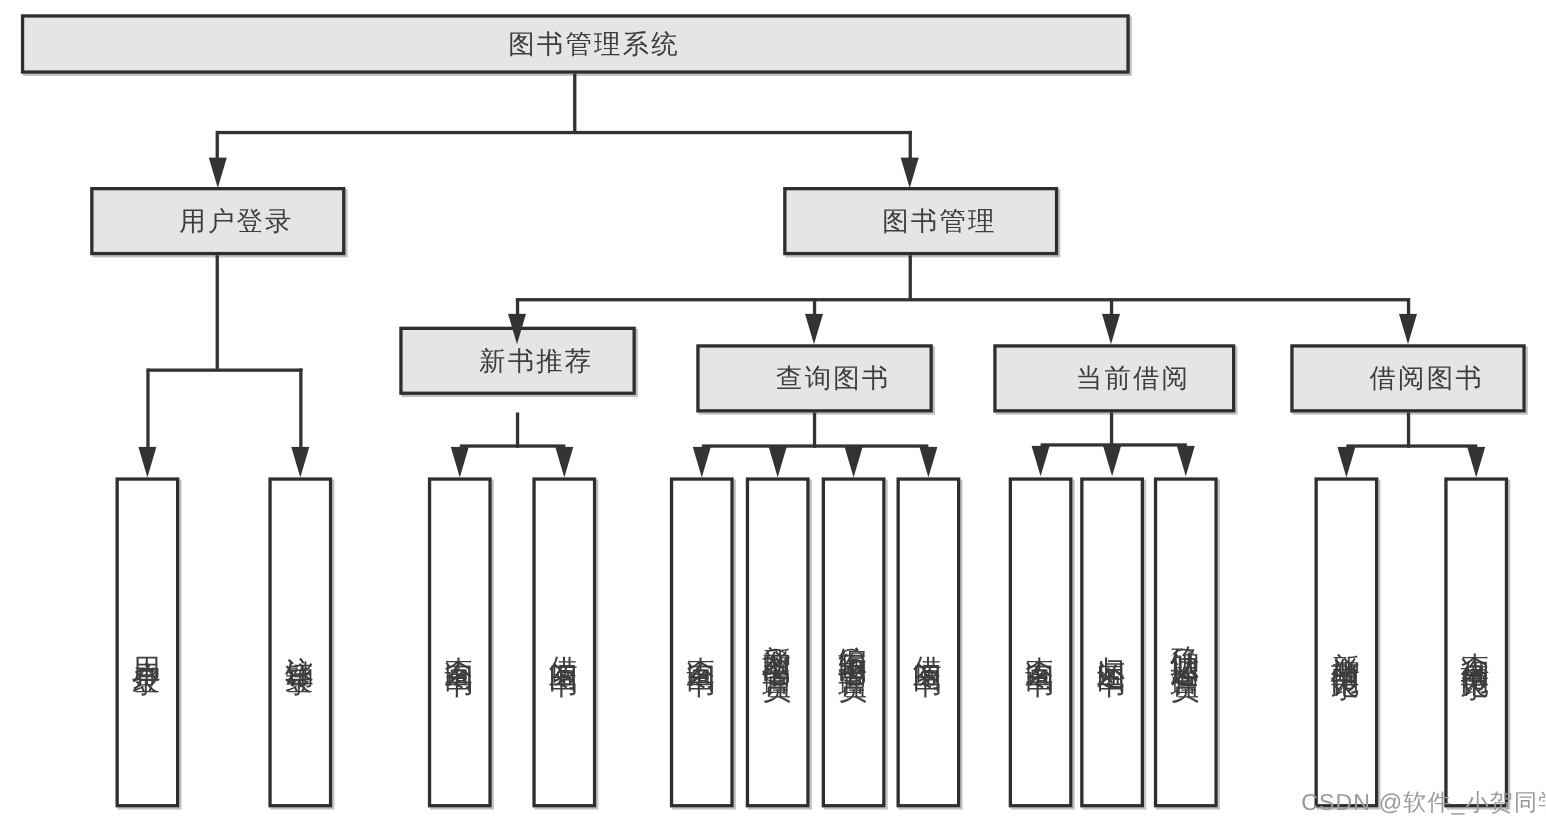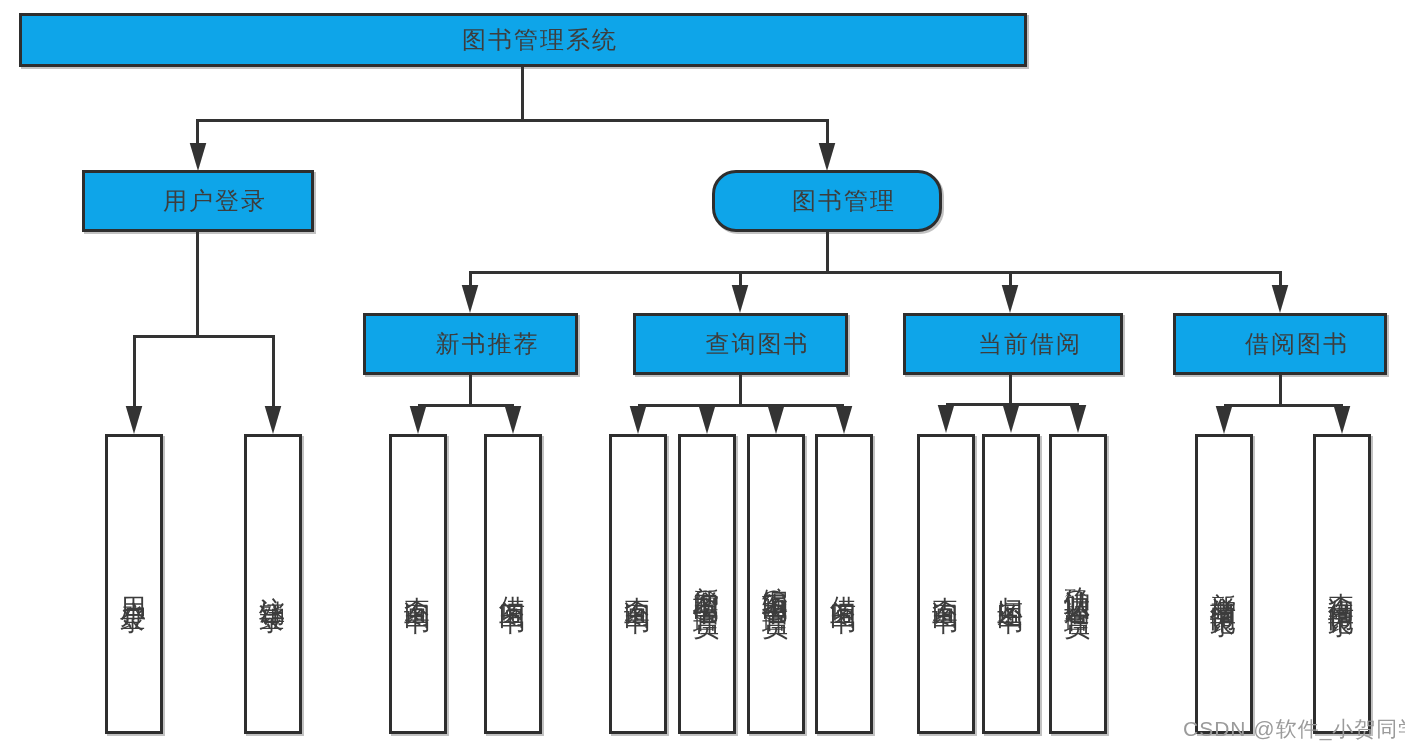--- a/index.html
+++ b/index.html
@@ -6,21 +6,21 @@
   #canvas {
     position: relative;
     width: 1405px;
     height: 747px;
     background: #ffffff;
     font-family: "Liberation Sans", "DejaVu Sans", sans-serif;
     overflow: hidden;
   }
   .box {
     position: absolute;
-    background: #0ea5e9;
+    background: #e5e5e5;
     border: 3px solid #2e2e2e;
     box-shadow: 2px 2px 0 rgba(120,120,120,0.45);
     display: flex;
     align-items: center;
     justify-content: center;
     color: #3d3d3d;
     font-size: 24px;
     letter-spacing: 2px;
     box-sizing: border-box;
     padding-left: 34px;
@@ -65,23 +65,23 @@
 </style>
 </head>
 <body>
 
 <div id="canvas">
 
   <div class="box" style="left:19px; top:13px; width:1008px; height:54px;">图书管理系统</div>
 
   <div class="box" style="left:82px; top:170px; width:232px; height:62px;">用户登录</div>
 
-  <div class="box" style="left:712px; top:170px; width:230px; height:62px;border-radius:24px;">图书管理</div>
+  <div class="box" style="left:712px; top:170px; width:250px; height:62px;">图书管理</div>
 
-  <div class="box" style="left:363px; top:313px; width:215px; height:62px;">新书推荐</div>
+  <div class="box" style="left:363px; top:297px; width:215px; height:62px;">新书推荐</div>
 
   <div class="box" style="left:633px; top:313px; width:215px; height:62px;">查询图书</div>
 
   <div class="box" style="left:903px; top:313px; width:220px; height:62px;">当前借阅</div>
 
   <div class="box" style="left:1173px; top:313px; width:214px; height:62px;">借阅图书</div>
 
   <div class="vbox" style="left:105px;">用户登录</div>
   <div class="vbox" style="left:244px;">注销登录</div>
 

